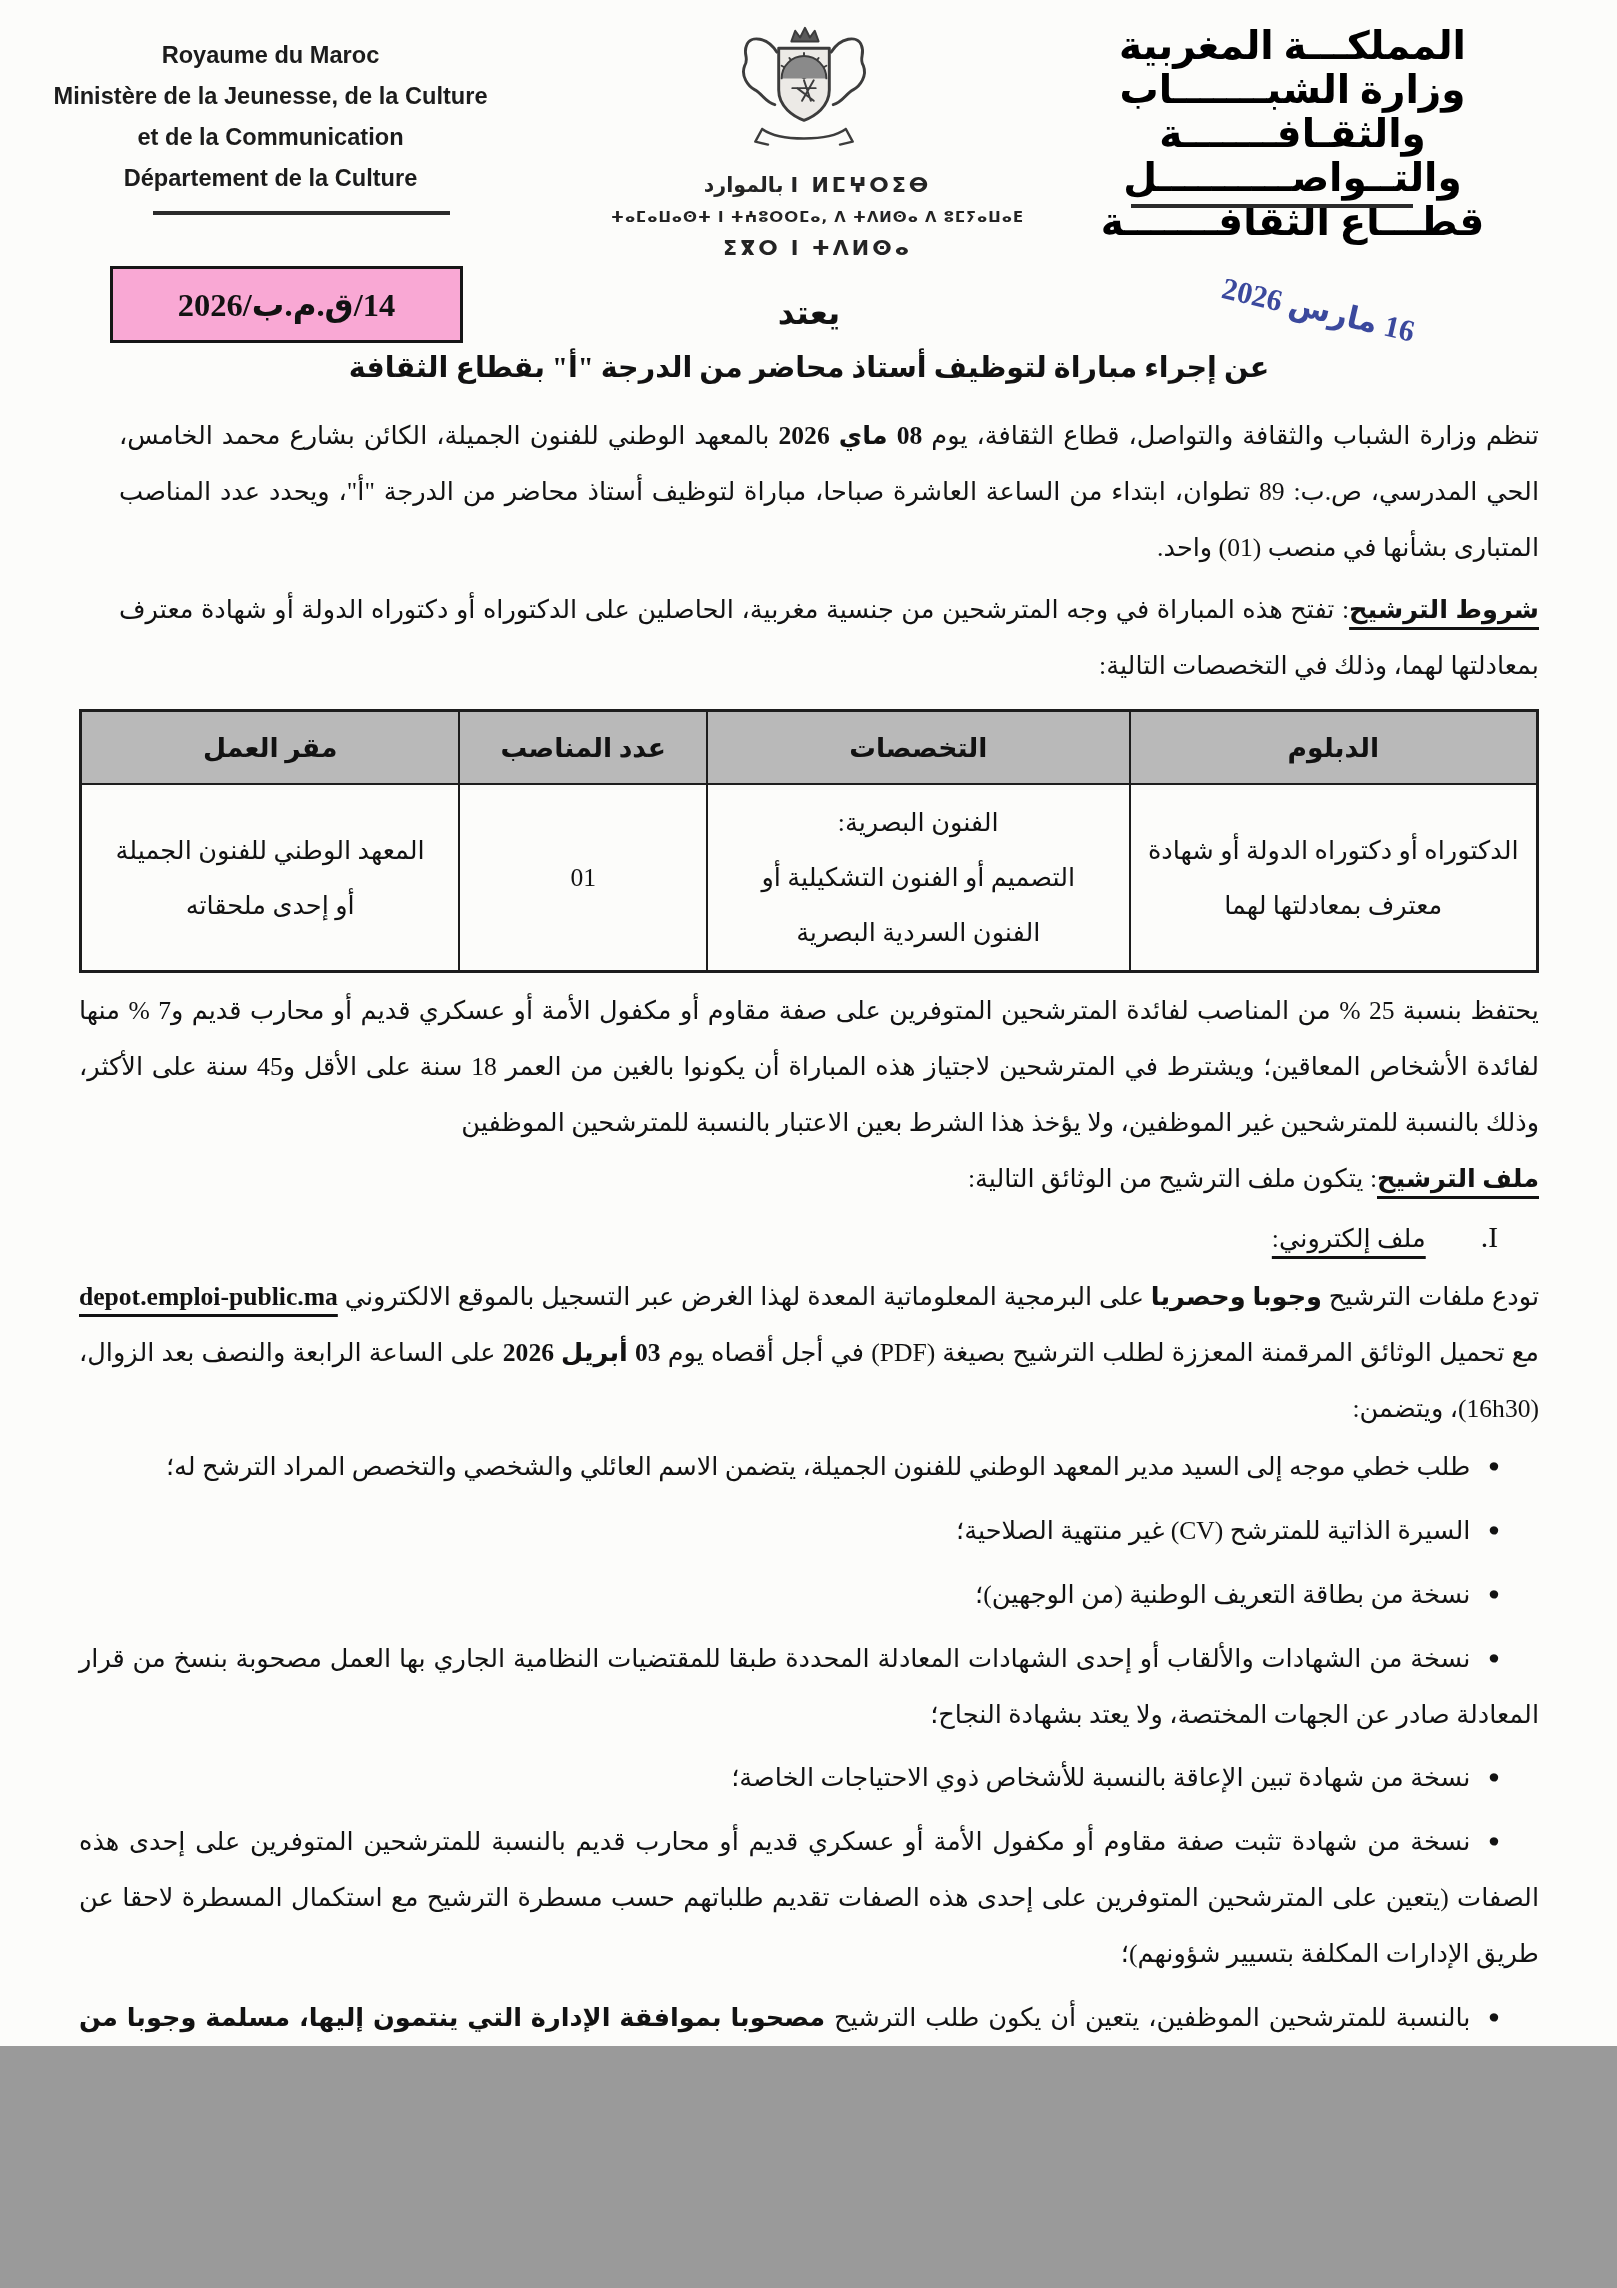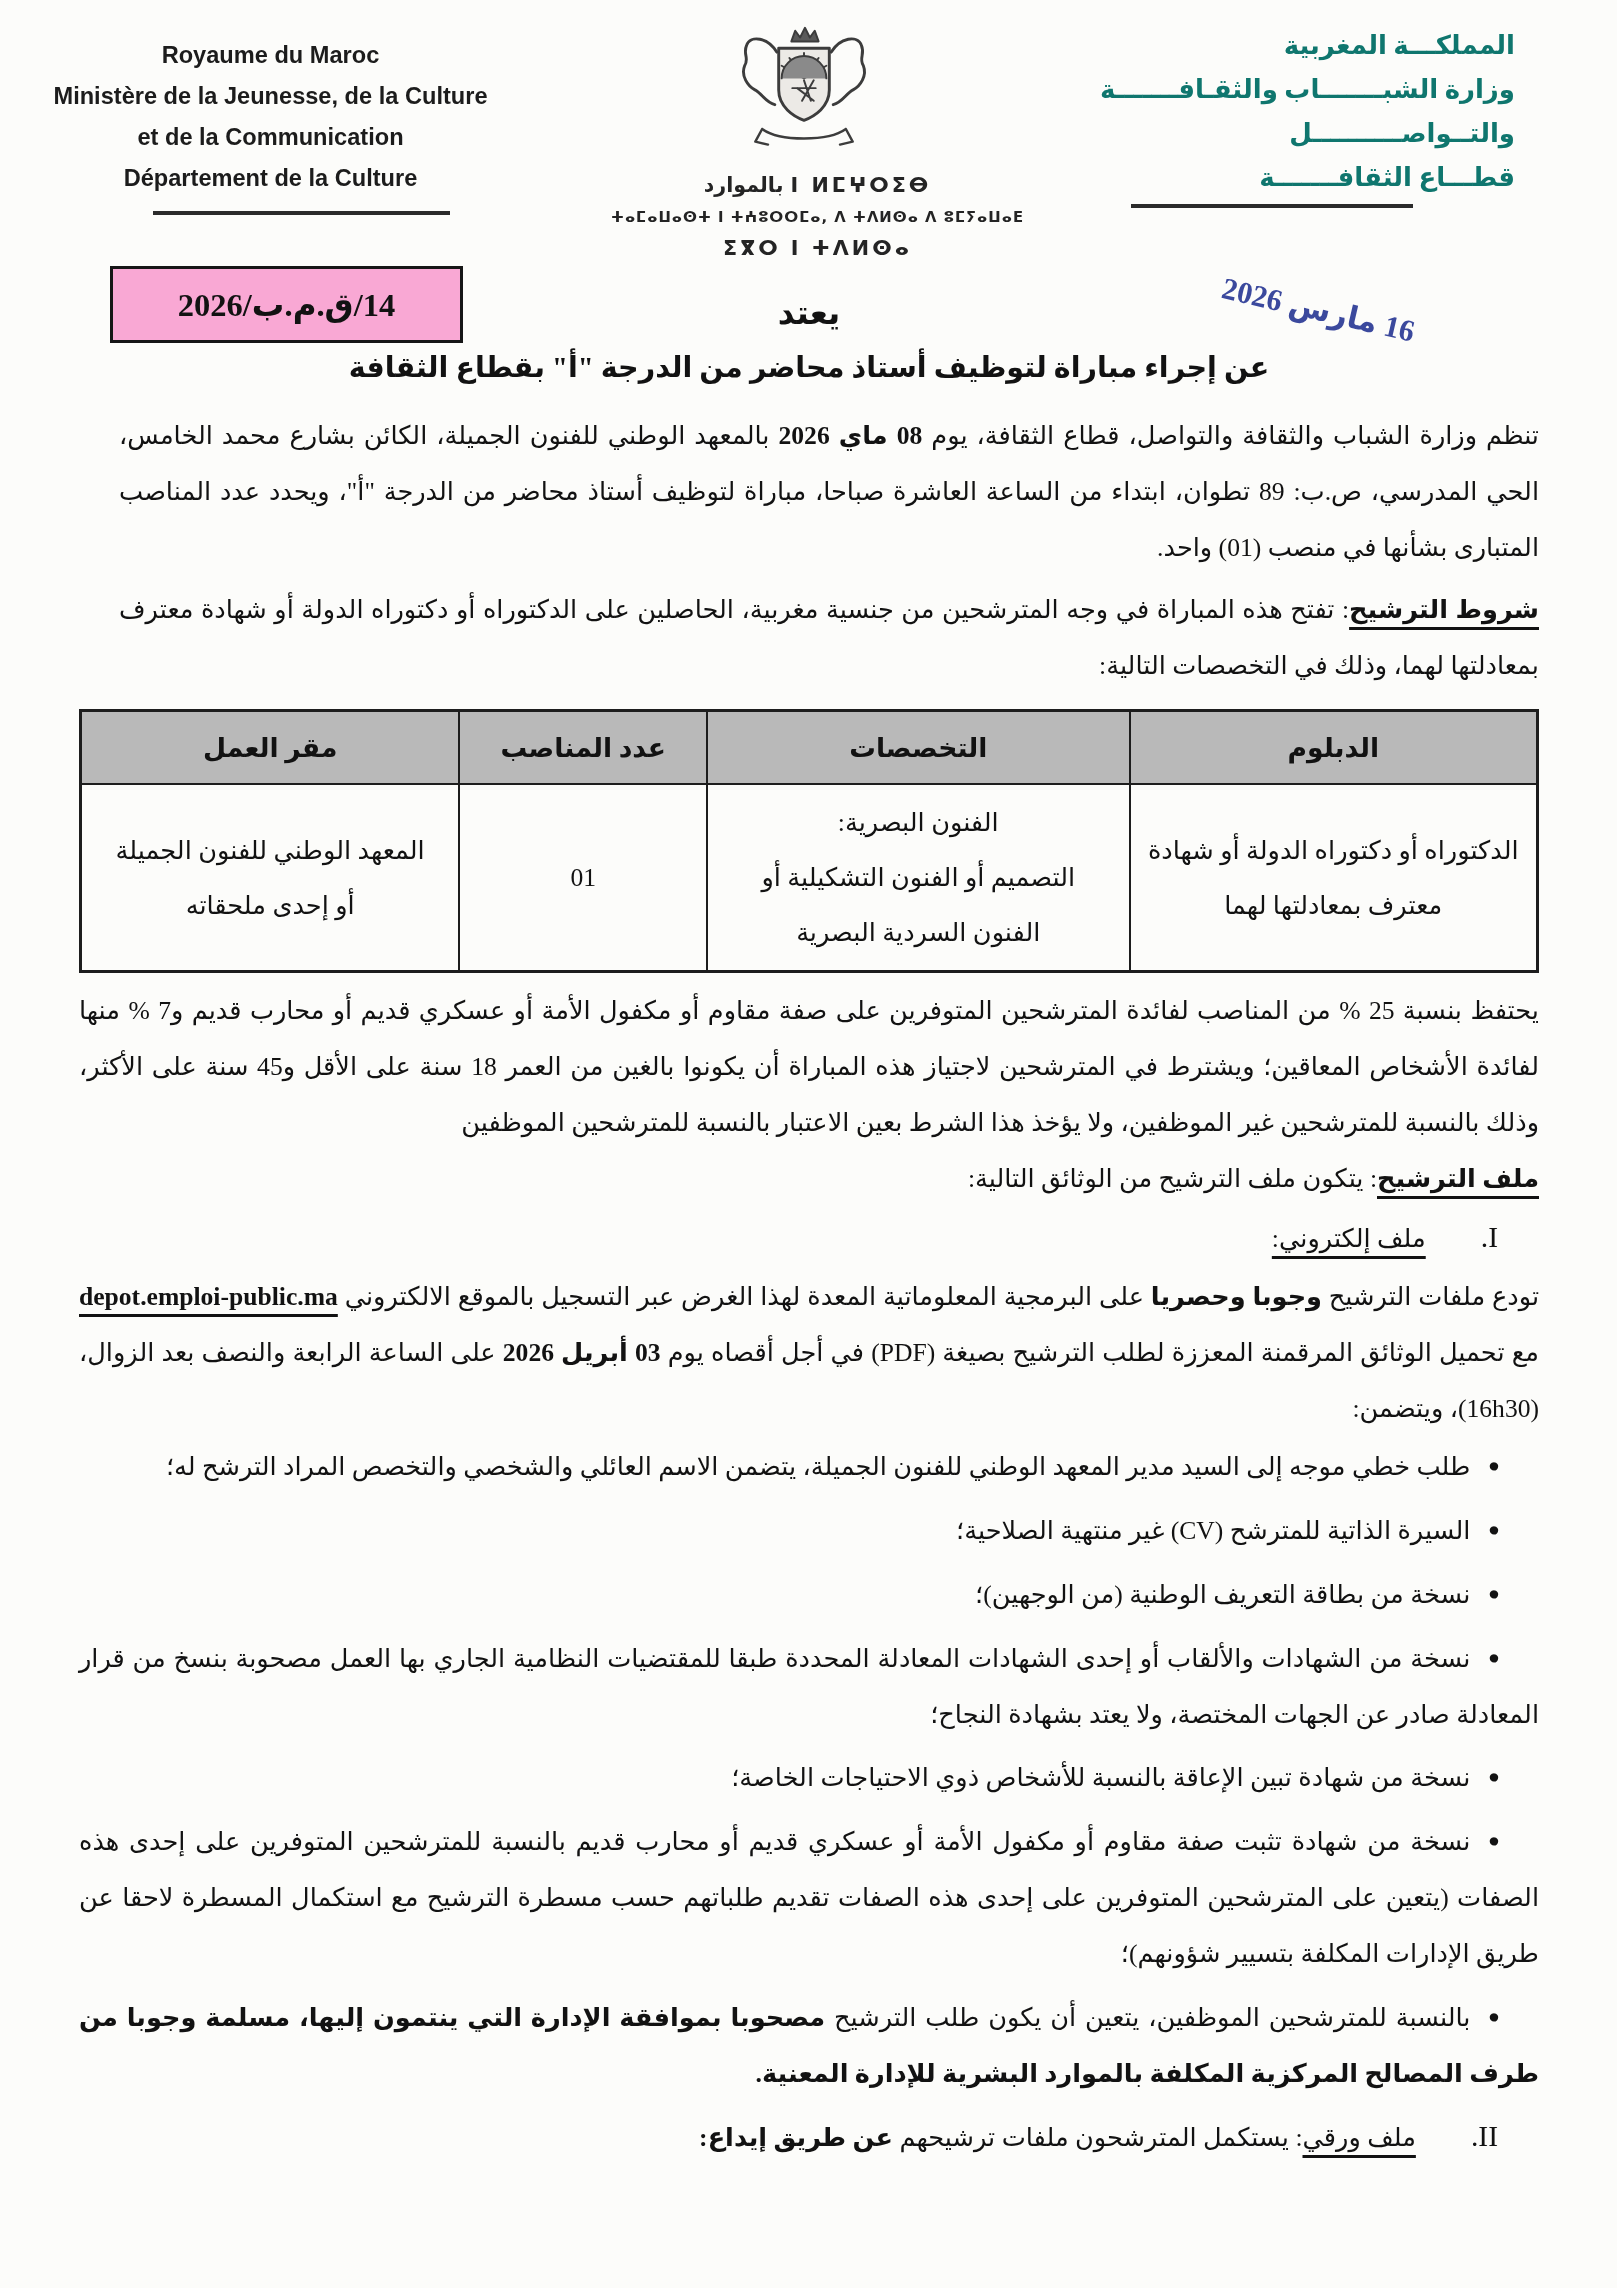--- a/index.html
+++ b/index.html
@@ -1,38 +1,38 @@
 <!DOCTYPE html>
 <html lang="ar"><head>
 <meta charset="utf-8">
 <style>
   html,body{margin:0;padding:0;background:#9a9a9a;}
   .page{
-    position:relative;width:1617px;height:2288px;margin:0 auto;
+    position:relative;width:1617px;height:2046px;margin:0 auto;
     background:#fcfcfa;overflow:hidden;color:#121212;
     font-family:"Liberation Serif","DejaVu Sans",serif;
   }
   
   .hdr-fr{
     position:absolute;left:51px;top:35px;width:439px;text-align:center;
     font-family:"Liberation Sans",sans-serif;font-weight:700;
     font-size:23.6px;line-height:41px;color:#1c1c1c;
   }
   .rule-fr{position:absolute;left:153px;top:211px;width:297px;height:3.9px;background:#2b2b2b;}
   .logo{position:absolute;left:731px;top:17.7px;width:146px;height:150px;}
   .tifi{
     position:absolute;left:591px;width:453px;text-align:center;
     font-family:"DejaVu Sans",sans-serif;font-weight:700;color:#242424;
   }
   .tifi1{top:173px;font-size:20.7px;letter-spacing:3px;}
   .tifi2{top:208px;font-size:14.8px;letter-spacing:1px;}
   .tifi3{top:236px;font-size:20.7px;letter-spacing:3px;}
   .hdr-ar{
-    position:absolute;left:1070px;top:23.6px;width:445px;text-align:right;direction:rtl;
-    font-weight:700;font-size:26px;line-height:44px;color:#0f766e;
+    position:absolute;left:1070px;top:23.6px;width:445px;text-align:center;direction:rtl;
+    font-weight:700;font-size:39px;line-height:44px;color:#000000;
   }
   .rule-ar{position:absolute;left:1131px;top:204px;width:282px;height:3.9px;background:#2b2b2b;}
   .refbox{
     position:absolute;left:110px;top:266px;width:347px;height:71px;
     border:3px solid #161616;display:flex;align-items:center;justify-content:center;
     direction:rtl;font-weight:700;font-size:32.5px;background:#f9a8d4;
   }
   .stamp{
     position:absolute;left:1220px;top:292px;direction:rtl;white-space:nowrap;
     font-weight:700;font-size:30.5px;letter-spacing:2px;

